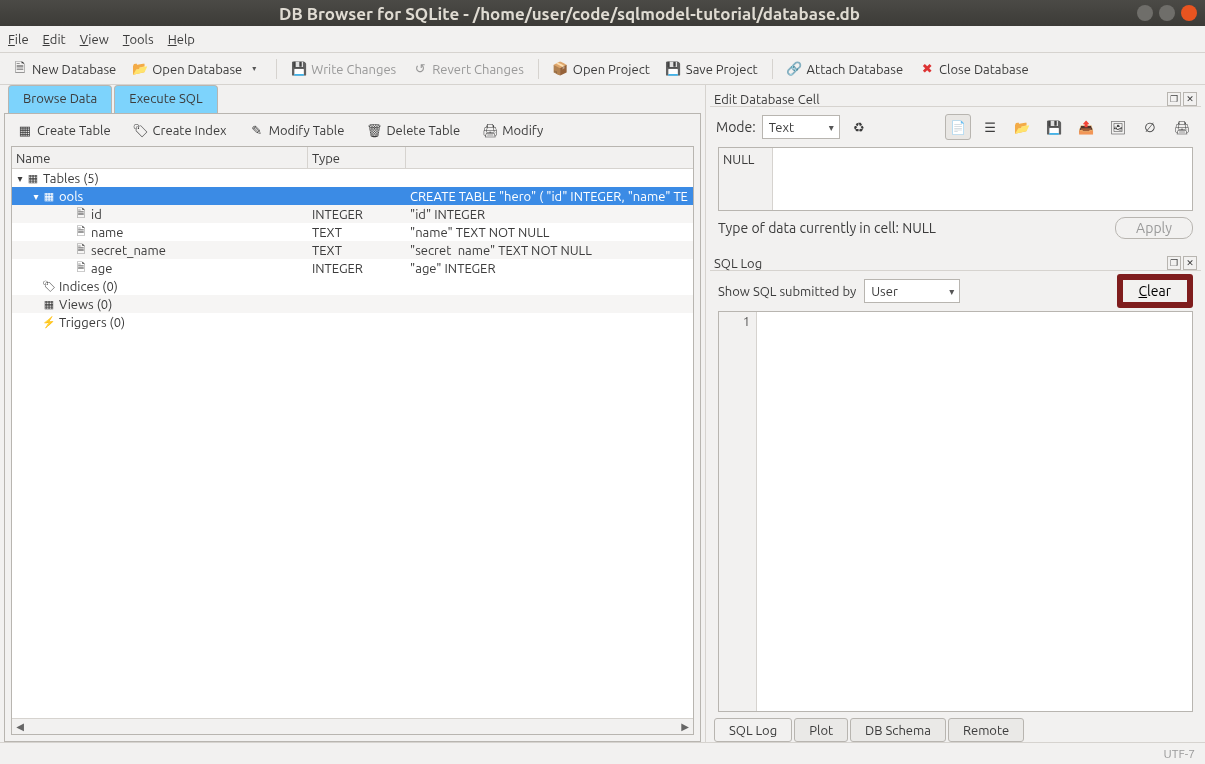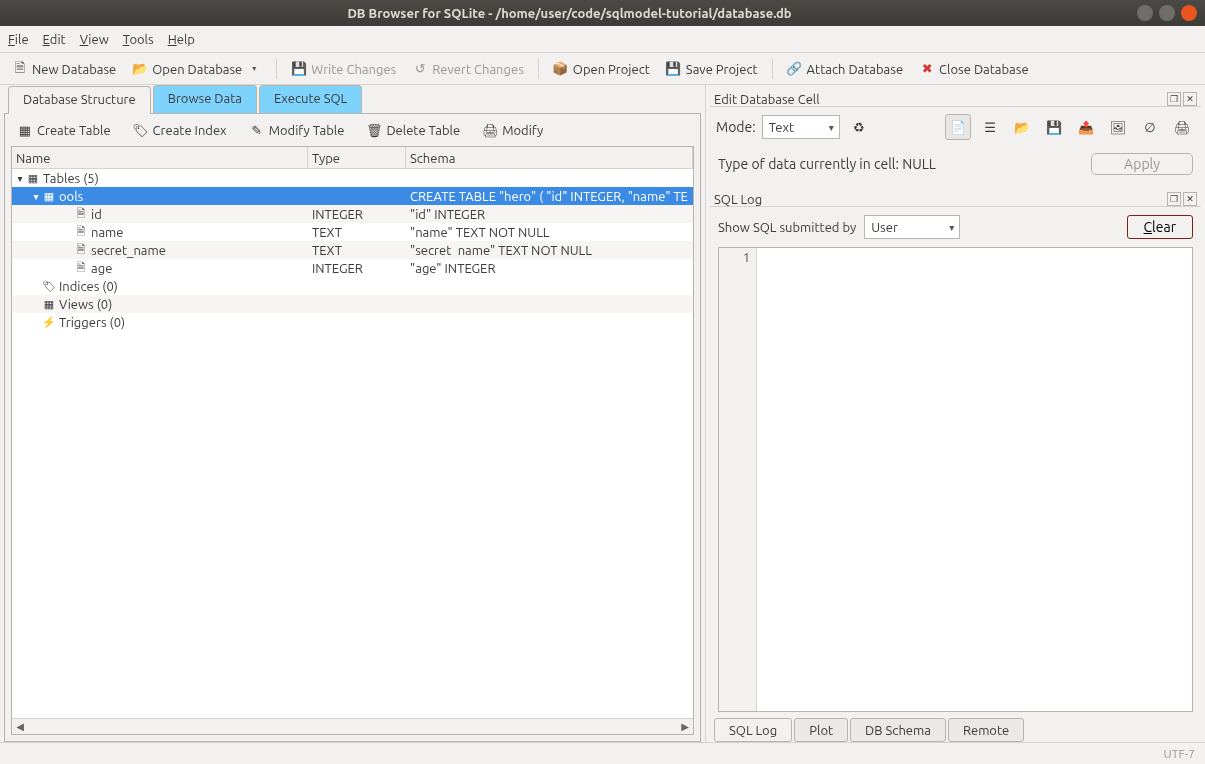--- a/index.html
+++ b/index.html
@@ -1,19 +1,19 @@
 <!DOCTYPE html>
 <html><head>
 <meta charset="utf-8">
 <style>
 * { box-sizing: border-box; margin: 0; padding: 0; font-family: "Ubuntu", "Segoe UI", sans-serif; }
 body { width: 1205px; height: 764px; background: #f2f1f0; overflow: hidden; font-size: 13px; color: #3c3c3c; display: flex; flex-direction: column; }
 
 .titlebar { height: 26px; background: linear-gradient(#4b4a46,#3c3b37); color: #dfdbd2; display: flex; align-items: center; padding: 0 8px; font-weight: bold; }
-.titlebar .title { flex: 1; text-align: center; font-size: 13px; }
+.titlebar .title { flex: 1; text-align: center; font-size: 17px; }
 .titlebar .wbtn { width: 16px; height: 16px; border-radius: 50%; margin-left: 6px; display: inline-block; }
 .btn-min { background: #6f6e6a; }
 .btn-max { background: #6f6e6a; }
 .btn-close { background: #e95420; }
 
 .menubar { height: 27px; background: #f2f1f0; display: flex; align-items: center; padding: 0 8px; border-bottom: 1px solid #d6d3cf; }
 .menubar span { margin-right: 14px; cursor: default; }
 .menubar span u { text-decoration: underline; }
 
 .toolbar { height: 32px; display: flex; align-items: center; padding: 0 6px; border-bottom: 1px solid #d6d3cf; gap: 4px; }
@@ -65,25 +65,25 @@
 .iconbtn { width: 26px; height: 26px; border: 1px solid transparent; border-radius: 3px; display: flex; align-items: center; justify-content: center; cursor: default; }
 .iconbtn.active { border-color: #b8b5b0; background: #e9e7e4; }
 
 .cell-edit { margin: 0 8px; border: 1px solid #b8b5b0; background: #fff; height: 64px; display: flex; }
 .cell-edit .null { width: 54px; background: #f2f1f0; border-right: 1px solid #d6d3cf; padding: 4px; font-size: 13px; }
 .cell-edit .txt { flex: 1; }
 
 .cell-status { padding: 6px 8px 10px 8px; display: flex; flex-direction: column; gap: 8px; font-size: 14px; }
 .cell-status .row2 { display: flex; align-items: center; }
 .cell-status .spacer { flex: 1; }
-.cell-status button { padding: 2px 32px; border: 1px solid #b8b5b0; background: #f2f1f0; border-radius: 5px; color: #999; font-size: 14px; }
+.cell-status button { padding: 2px 20px; border: 1px solid #b8b5b0; background: #f2f1f0; border-radius: 10px; color: #999; font-size: 14px; }
 
 .log-toolbar { height: 40px; display: flex; align-items: center; padding: 0 8px; gap: 8px; }
 .log-toolbar .spacer { flex: 1; }
-.log-toolbar button { padding: 3px 16px; border: 1px solid #7f1d1d; background: #f2f1f0; border-radius: 3px; font-size: 14px; }
+.log-toolbar button { padding: 3px 16px; border: 6px solid #7f1d1d; background: #f2f1f0; border-radius: 3px; font-size: 14px; }
 .log-toolbar button u { text-decoration: underline; }
 
 .log-body { flex: 1; margin: 0 8px; border: 1px solid #b8b5b0; background: #fff; display: flex; overflow: hidden; }
 .log-body .gutter { width: 38px; background: #f2f1f0; border-right: 1px solid #d6d3cf; padding: 2px 6px; text-align: right; color: #555; font-size: 13px; }
 .log-body .content { flex: 1; }
 
 .bottom-tabs { display: flex; padding: 6px 4px 0 4px; gap: 2px; }
 .btab { padding: 4px 14px; border: 1px solid #b8b5b0; background: #eae9e7; border-radius: 3px; font-size: 13px; cursor: default; }
 .btab.active { background: #f2f1f0; }
 
@@ -144,21 +144,20 @@
   <div class="tbtn">
     <span class="ic" style="color:#d33;">✖</span>
     <span>Close Database</span>
   </div>
 </div>
 
 <div class="main">
 
   <div class="left">
     <div class="tabs">
-      <div class="tab active">Database Structure</div>
       <div class="tab">Browse Data</div>
       <div class="tab">Execute SQL</div>
     </div>
     <div class="tabcontent">
       <div class="subtoolbar">
         <div class="tbtn">
           <span class="ic">▦</span>
           <span>Create Table</span>
         </div>
         <div class="tbtn">
@@ -175,21 +174,20 @@
         </div>
         <div class="tbtn">
           <span class="ic">🖨</span>
           <span>Modify</span>
         </div>
       </div>
       <div class="tree-wrap">
         <div class="tree-header">
           <div class="th th-name">Name</div>
           <div class="th th-type">Type</div>
-          <div class="th th-schema">Schema</div>
         </div>
         <div class="tree-body" id="tree-body">
             <div class="row">
               <div class="cell-name">
                 <span class="indent" style="width:3px"></span>
                 <span class="tw">▾</span>
                 <span class="nic">▦</span>
                 <span>Tables (5)</span>
               </div>
               <div class="cell-type"></div>
@@ -302,20 +300,24 @@
       <span style="flex:1"></span>
       <div class="iconbtn active">📄</div>
       <div class="iconbtn">☰</div>
       <div class="iconbtn">📂</div>
       <div class="iconbtn">💾</div>
       <div class="iconbtn">📤</div>
       <div class="iconbtn">🖼</div>
       <div class="iconbtn">∅</div>
       <div class="iconbtn">🖨</div>
     </div>
+    <div class="cell-edit">
+      <div class="null">NULL</div>
+      <div class="txt"></div>
+    </div>
     <div class="cell-status">
       <div class="row2">
         <span>Type of data currently in cell: NULL</span>
         <span class="spacer"></span>
         <button disabled="">Apply</button>
       </div>
     </div>
 
     <div class="panel-title">
       <span>SQL Log</span>

